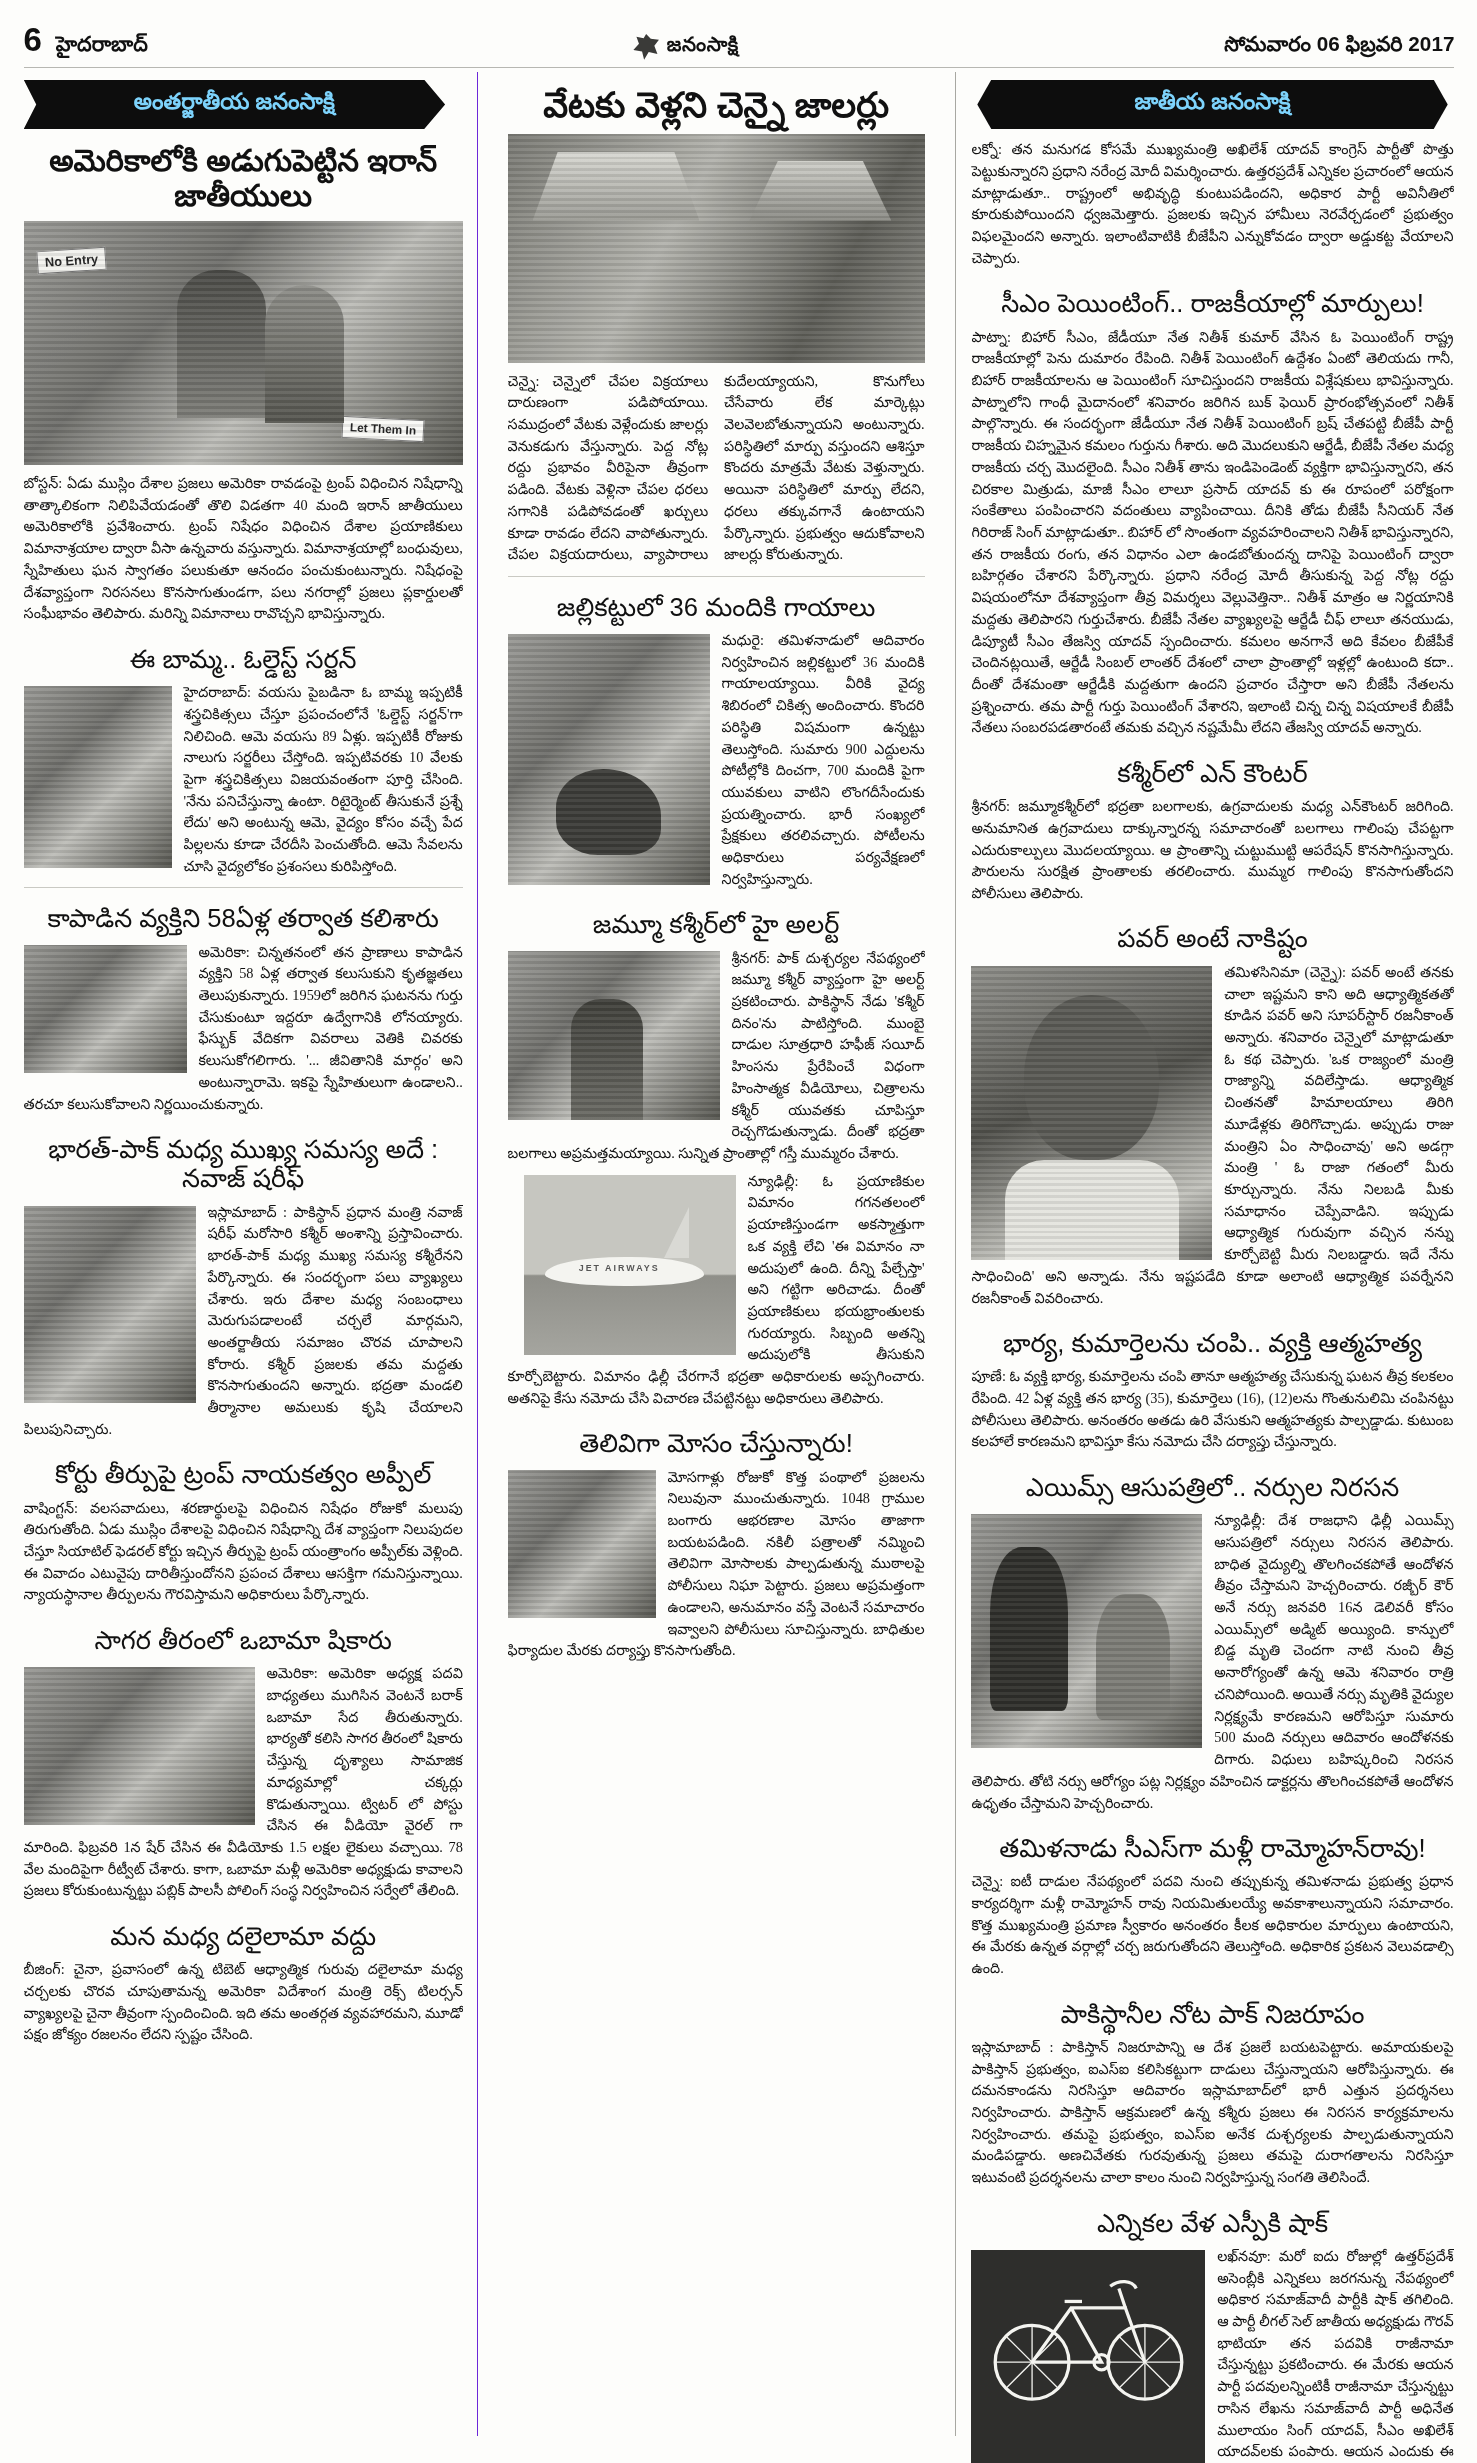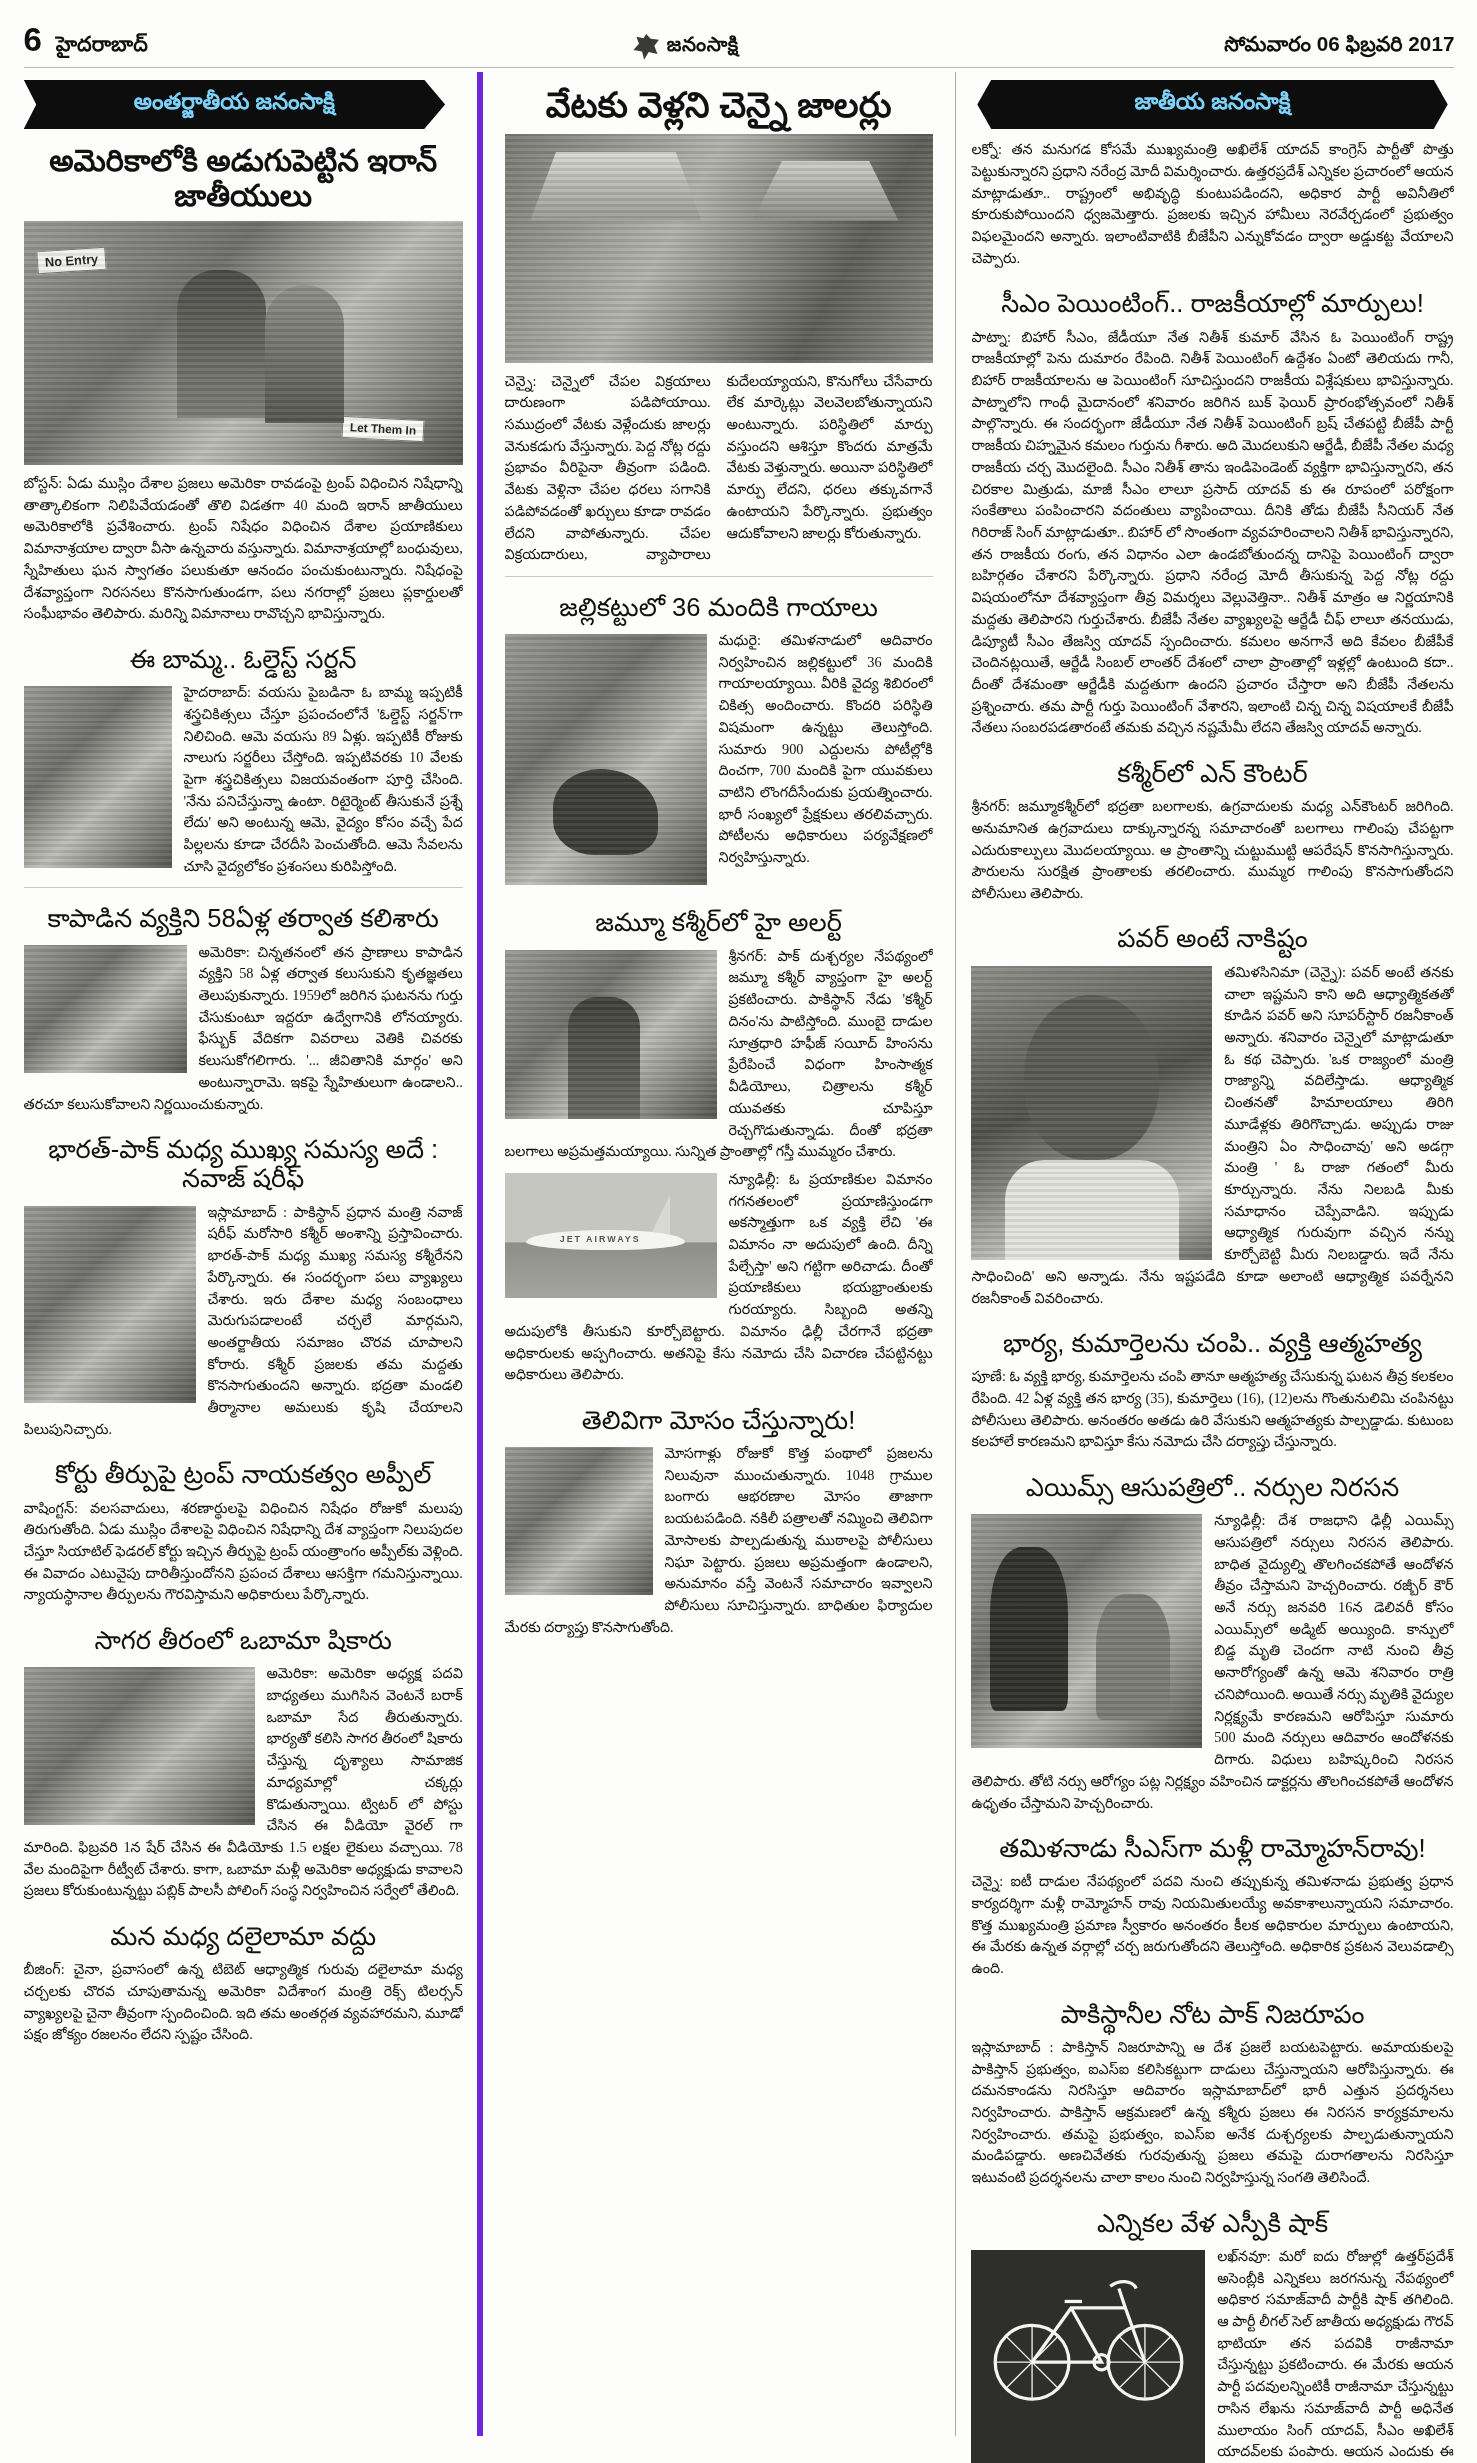--- a/index.html
+++ b/index.html
@@ -10,21 +10,21 @@
   .topbar .left{display:flex;align-items:baseline;gap:13.8px;}
   .pageno{font-family:"Liberation Sans",sans-serif;font-size:33px;font-weight:bold;line-height:1;}
   .edition{font-family:"Liberation Sans",sans-serif;font-size:20.7px;font-weight:bold;}
   .masthead{display:flex;align-items:center;gap:7.9px;font-family:"Liberation Sans",sans-serif;font-size:20px;font-weight:bold;letter-spacing:0.5px;}
   .leaf{width:25.6px;height:25.6px;background:#3a3a38;clip-path:polygon(50% 0,68% 18%,100% 22%,82% 46%,94% 78%,60% 70%,42% 100%,34% 68%,0 62%,22% 38%,12% 10%,40% 16%);}
   .dateline-top{font-family:"Liberation Sans",sans-serif;font-size:20.7px;font-weight:bold;}
   
   .cols{display:flex;align-items:stretch;margin-top:3.9px;height:2364px;}
   .col{box-sizing:border-box;}
   .col1{width:453px;padding-right:13.8px;}
-  .col2{width:479px;border-left:6px solid #6d28d9;border-right:1px solid #a8a8a2;padding:0 22px;}
+  .col2{width:479px;border-left:1px solid #6d28d9;border-right:1px solid #a8a8a2;padding:0 30px;}
   .col3{width:498px;padding-left:15.8px;}
   
   .ribbon{background:#0d0d0d;color:#7dd3fc;font-family:"Liberation Sans",sans-serif;font-weight:bold;font-size:22.7px;text-align:center;padding:8.9px 0;margin:7.9px 17.7px 9.9px 0;clip-path:polygon(0 0,95% 0,100% 50%,95% 100%,0 100%,3% 50%);}
   .ribbon.both{clip-path:polygon(3% 0,97% 0,100% 50%,97% 100%,3% 100%,0 50%);margin:7.9px 5.9px 9.9px 5.9px;}
   
   .h-lead{font-family:"Liberation Sans","DejaVu Sans",sans-serif;font-weight:bold;font-size:30.5px;line-height:1.15;text-align:center;margin:3.9px 0 7.9px 0;}
   .h-lead.big{font-size:35px;}
   .h-sub{font-family:"Liberation Sans","DejaVu Sans",sans-serif;font-weight:normal;font-size:25.6px;line-height:1.15;text-align:center;margin:13.8px 0 7.9px 0;}
   .body-txt{font-size:14.3px;line-height:1.52;text-align:justify;}
   .twocol{column-count:2;column-gap:15.8px;}
@@ -136,21 +136,21 @@
 
       <div class="article">
         <div class="h-sub">జమ్మూ కశ్మీర్‌లో హై అలర్ట్</div>
         <div class="photo texture ph-left" style="width:212px;height:169px;">
           <div style="position:absolute;left:30%;bottom:0;width:34%;height:72%;background:linear-gradient(180deg,#3f3f3a,#6a6a64);border-radius:29.6px 29.6px 0 0;"></div>
         </div>
         <div class="body-txt">శ్రీనగర్: పాక్ దుశ్చర్యల నేపథ్యంలో జమ్మూ కశ్మీర్ వ్యాప్తంగా హై అలర్ట్ ప్రకటించారు. పాకిస్థాన్ నేడు 'కశ్మీర్ దినం'ను పాటిస్తోంది. ముంబై దాడుల సూత్రధారి హఫీజ్ సయీద్ హింసను ప్రేరేపించే విధంగా హింసాత్మక వీడియోలు, చిత్రాలను కశ్మీర్ యువతకు చూపిస్తూ రెచ్చగొడుతున్నాడు. దీంతో భద్రతా బలగాలు అప్రమత్తమయ్యాయి. సున్నిత ప్రాంతాల్లో గస్తీ ముమ్మరం చేశారు.</div>
       </div>
 
       <div class="article">
-        <div class="photo ph-left" style="width:212px;height:125px;background:linear-gradient(180deg,#c6c6c0 55%,#8f8f89 56%,#a5a59f);">
+        <div class="photo ph-left" style="width:212px;height:180px;background:linear-gradient(180deg,#c6c6c0 55%,#8f8f89 56%,#a5a59f);margin-left:16px;">
           <div class="planetail"></div>
           <div class="planebody"></div>
           <div class="planetxt caption-sign">JET AIRWAYS</div>
         </div>
         <div class="body-txt">న్యూఢిల్లీ: ఓ ప్రయాణికుల విమానం గగనతలంలో ప్రయాణిస్తుండగా అకస్మాత్తుగా ఒక వ్యక్తి లేచి 'ఈ విమానం నా అదుపులో ఉంది. దీన్ని పేల్చేస్తా' అని గట్టిగా అరిచాడు. దీంతో ప్రయాణికులు భయభ్రాంతులకు గురయ్యారు. సిబ్బంది అతన్ని అదుపులోకి తీసుకుని కూర్చోబెట్టారు. విమానం ఢిల్లీ చేరగానే భద్రతా అధికారులకు అప్పగించారు. అతనిపై కేసు నమోదు చేసి విచారణ చేపట్టినట్టు అధికారులు తెలిపారు.</div>
       </div>
 
       <div class="article">
         <div class="h-sub">తెలివిగా మోసం చేస్తున్నారు!</div>
         <div class="photo texture ph-left" style="width:148px;height:148px;"></div>

